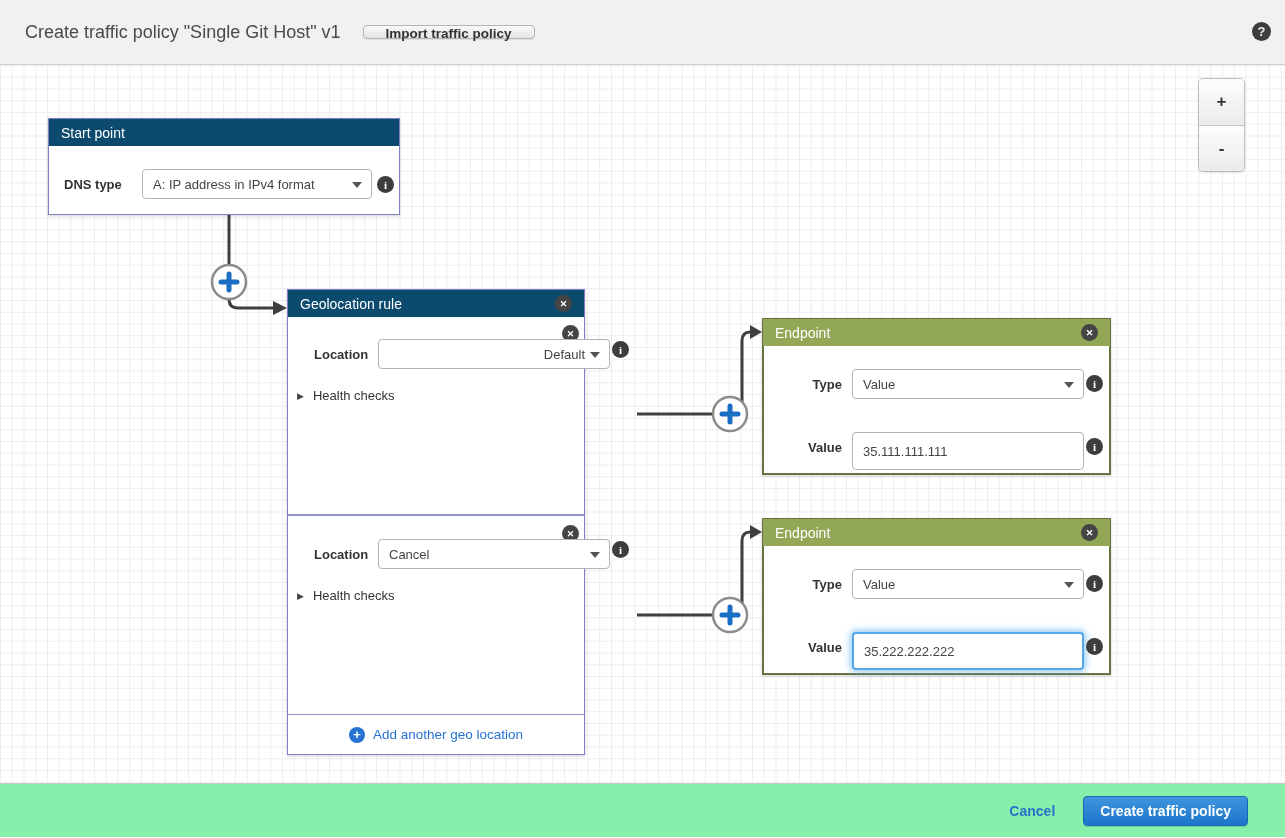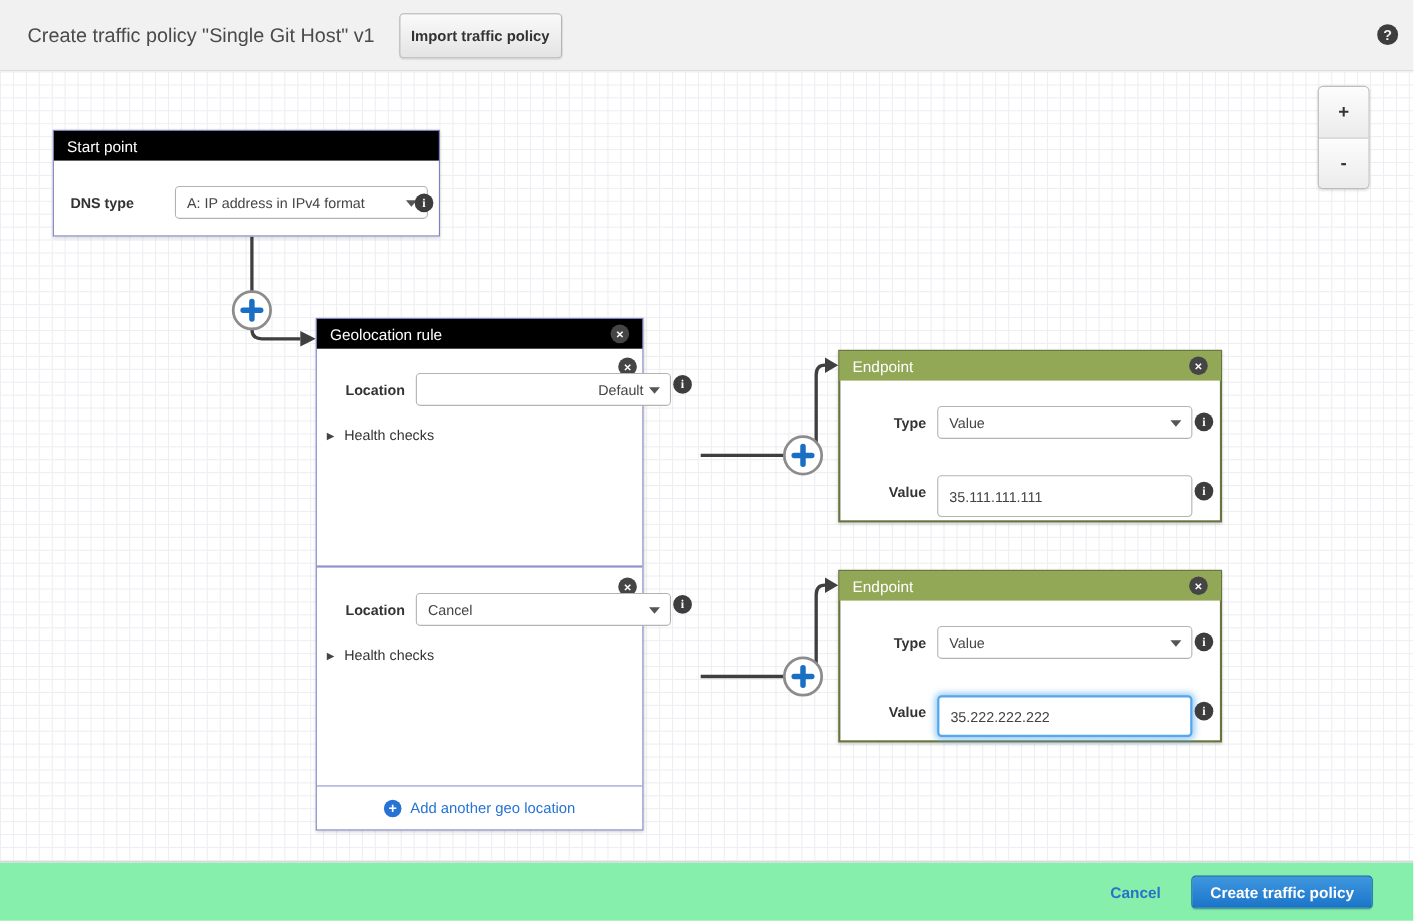--- a/index.html
+++ b/index.html
@@ -6,21 +6,21 @@
   html,body { width: 1285px; height: 838px; font-family: "Liberation Sans", sans-serif; background: #fff; overflow: hidden; }
 
   
   .topbar {
     position: relative; width: 1285px; height: 65px;
     background: #f1f1f1; border-bottom: 1px solid #cfcfcf;
     display: flex; align-items: center;
   }
   .page-title { font-size: 18px; color: #4a4a4a; margin-left: 25px; white-space: nowrap; }
   .import-btn {
-    margin-left: 22px; height: 41px; padding: 0 10px;
+    margin-left: 22px; height: 14px; padding: 0 22px;
     background: linear-gradient(#fafafa, #e4e4e4);
     border: 1px solid #b5b5b5; border-radius: 4px;
     font-weight: bold; font-size: 13.5px; color: #333;
     box-shadow: 0 1px 1px rgba(0,0,0,.08); cursor: pointer;
     font-family: "Liberation Sans", sans-serif;
   }
   .help-icon {
     position: absolute; right: 14px; top: 22px;
     width: 19px; height: 19px; border-radius: 50%;
     background: #3d3d3d; color: #f1f1f1; font-weight: bold; font-size: 13px;
@@ -51,21 +51,21 @@
   }
   .zoom-btn + .zoom-btn { border-top: 1px solid #c4c4c4; }
 
   
   .node { position: absolute; z-index: 2; background: #fff; box-shadow: 0 1px 3px rgba(0,0,0,.18); }
   .node-header {
     height: 27px; display: flex; align-items: center;
     padding: 0 12px; color: #fff; font-size: 14px; cursor: move;
   }
   .node-header .hdr-title { flex: 1; }
-  .purple { background: #000000; }
+  .purple { background: #0c4a6e; }
   .green  { background: #93a857; justify-content: center; }
   .node.purple-border { border: 1px solid #7e81c5; }
   .node.green-border  { border: 2px solid #66743f; }
 
   .close-icon {
     width: 17px; height: 17px; border-radius: 50%;
     background: #454545; color: #fff; font-size: 9px; font-weight: bold;
     display: flex; align-items: center; justify-content: center; cursor: pointer;
   }
   .info-icon {
@@ -177,21 +177,21 @@
     <div class="zoom-btn">+</div>
     <div class="zoom-btn">-</div>
   </div>
 
   <div class="node purple-border" style="left:48px; top:53px; width:352px; height:97px;">
     <div class="node-header purple">
       <span class="hdr-title">Start point</span>
     </div>
     <div style="position:relative; height:69px;">
       <div class="field-label" style="left:15px; top:31px;">DNS type</div>
-      <div class="select" style="left:110px; top:23px; width:230px;">
+      <div class="select" style="left:93px; top:23px; width:230px;">
         <span>A: IP address in IPv4 format</span>
         <span class="caret"></span>
       </div>
       <div class="info-icon" style="left:328px; top:30px;">i</div>
     </div>
   </div>
 
   <div class="node purple-border" style="left:287px; top:224px; width:298px; height:466px;">
     <div class="node-header purple">
       <span class="hdr-title">Geolocation rule</span>

